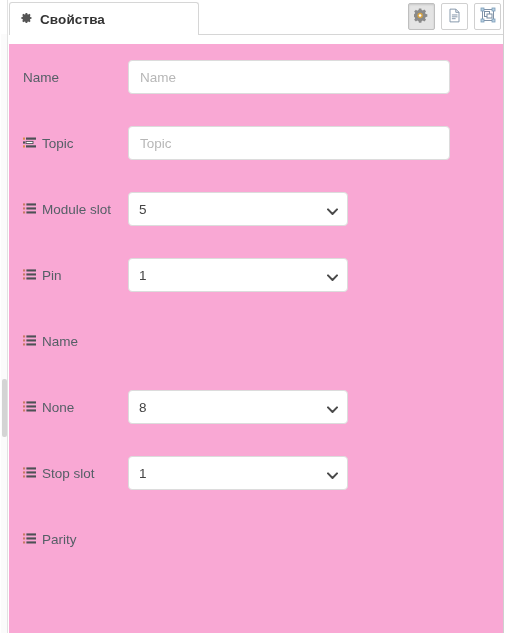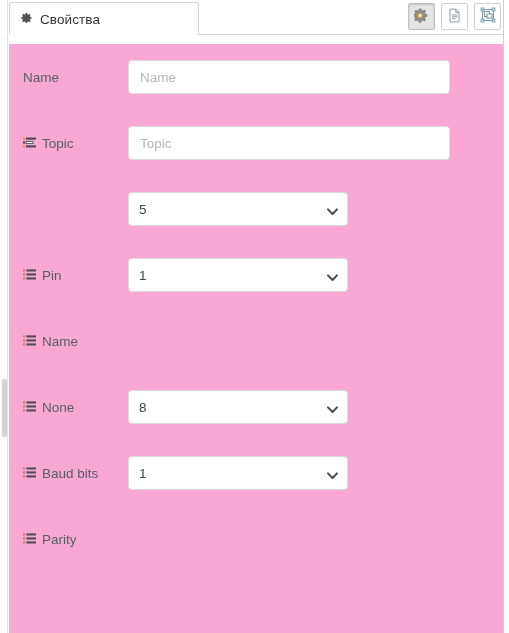--- a/index.html
+++ b/index.html
@@ -78,21 +78,21 @@
     border-top-left-radius: 3px;
     border-top-right-radius: 3px;
     display: flex;
     align-items: center;
     padding-left: 11px;
     cursor: default;
     z-index: 4;
   }
   .tab-label {
     font-size: 13.5px;
-    font-weight: normal;
+    font-weight: bold;
     color: #333333;
     letter-spacing: 0.1px;
   }
   .tab .gear-glyph {
     margin-right: 7px;
     display: inline-block;
     line-height: 1;
     font-size: 12px;
     color: #555555;
   }
@@ -294,20 +294,33 @@
           </svg>
         </span>
         <span class="lbl-text">Topic</span>
       </div>
       <div class="field-control">
         <input class="text-input" type="text" placeholder="Topic" style="">
       </div>
     </div>
 
     <div class="field-row">
+      <div class="field-label">
+        <span class="lbl-icon">
+          <svg width="13" height="12" viewBox="0 0 13 12" aria-hidden="true">
+            <rect x="0" y="0.4" width="2.1" height="2.1" fill="#c97a64"></rect>
+            <rect x="0" y="4.4" width="2.1" height="2.1" fill="#c97a64"></rect>
+            <rect x="0" y="8.4" width="2.1" height="2.1" fill="#c97a64"></rect>
+            <rect x="3.4" y="0.4" width="9.6" height="2.1" fill="#4c5055"></rect>
+            <rect x="3.4" y="4.4" width="9.6" height="2.1" fill="#4c5055"></rect>
+            <rect x="3.4" y="8.4" width="9.6" height="2.1" fill="#4c5055"></rect>
+          </svg>
+        </span>
+        <span class="lbl-text">Module slot</span>
+      </div>
       <div class="field-control">
         <div class="select-wrap">
           <select class="select-input">
             <option>5</option>
           </select>
           <span class="chevron">
             <svg width="11" height="8" viewBox="0 0 11 8" aria-hidden="true">
               <path d="M1 1.4 L5.5 6 L10 1.4" fill="none" stroke="#4a4a4a" stroke-width="2" stroke-linecap="round" stroke-linejoin="round"></path>
             </svg>
           </span>
@@ -392,21 +405,21 @@
         <span class="lbl-icon">
           <svg width="13" height="12" viewBox="0 0 13 12" aria-hidden="true">
             <rect x="0" y="0.4" width="2.1" height="2.1" fill="#c97a64"></rect>
             <rect x="0" y="4.4" width="2.1" height="2.1" fill="#c97a64"></rect>
             <rect x="0" y="8.4" width="2.1" height="2.1" fill="#c97a64"></rect>
             <rect x="3.4" y="0.4" width="9.6" height="2.1" fill="#4c5055"></rect>
             <rect x="3.4" y="4.4" width="9.6" height="2.1" fill="#4c5055"></rect>
             <rect x="3.4" y="8.4" width="9.6" height="2.1" fill="#4c5055"></rect>
           </svg>
         </span>
-        <span class="lbl-text">Baud bits</span>
+        <span class="lbl-text">Stop slot</span>
       </div>
       <div class="field-control">
         <div class="select-wrap">
           <select class="select-input">
             <option>1</option>
           </select>
           <span class="chevron">
             <svg width="11" height="8" viewBox="0 0 11 8" aria-hidden="true">
               <path d="M1 1.4 L5.5 6 L10 1.4" fill="none" stroke="#4a4a4a" stroke-width="2" stroke-linecap="round" stroke-linejoin="round"></path>
             </svg>

